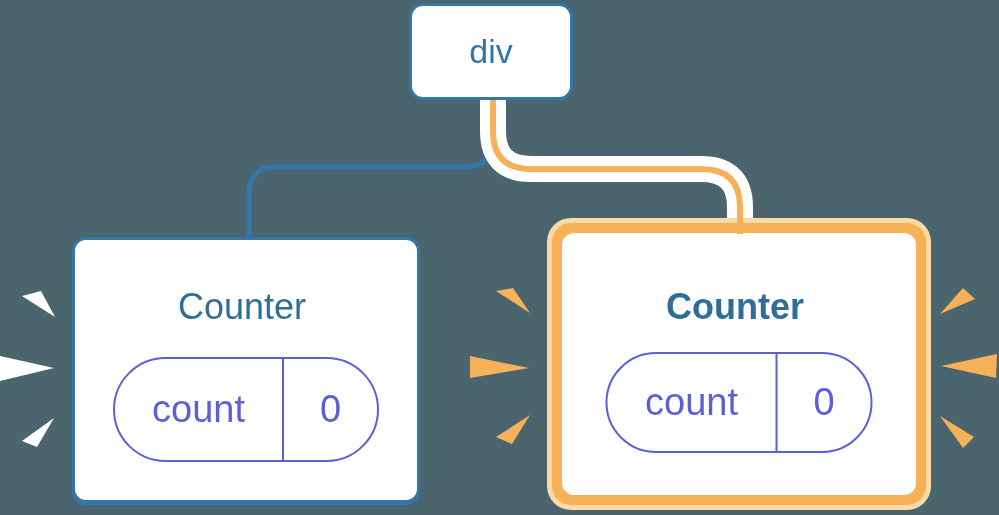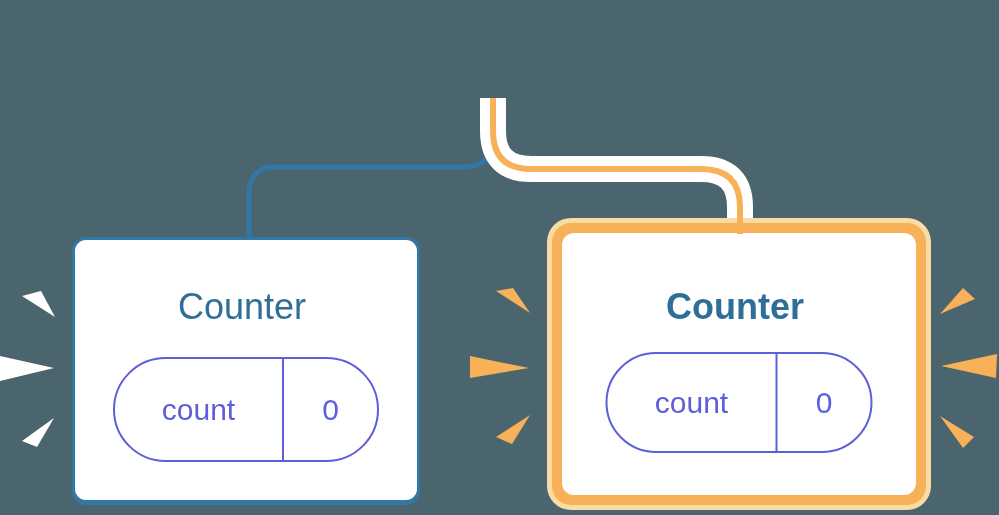--- a/index.html
+++ b/index.html
@@ -48,21 +48,21 @@
     width:100%;height:100%;box-sizing:border-box;position:relative;
     background:var(--white);border-radius:12px;
   }
   .card-right-inner .card-title{top:52px;font-weight:700;}
 
   
   .pill{
     position:absolute;left:50%;transform:translateX(-50%);
     box-sizing:border-box;display:flex;
     border:2.5px solid var(--purple);border-radius:60px;
-    color:var(--purple);font-size:30px;background:var(--white);text-align:center;
+    color:var(--purple);font-size:38px;background:var(--white);text-align:center;
   }
   .pill-left{top:117px;width:266px;height:105px;}
   .pill-right{top:119px;width:267px;height:101px;}
   .pill .key{
     flex:1;display:flex;align-items:center;justify-content:center;
     border-right:2px solid var(--purple);
   }
   .pill .val{
     width:93px;display:flex;align-items:center;justify-content:center;
   }
@@ -104,20 +104,23 @@
       <polygon class="spark-orange" points="496,437 512,444 530,415"></polygon>
     </g>
 
     <g>
       <polygon class="spark-orange" points="963,288 975,299 940,314"></polygon>
       <polygon class="spark-orange" points="997,354 996,378 941,366"></polygon>
       <polygon class="spark-orange" points="974,437 963,448 940,416"></polygon>
     </g>
   </svg>
 
+  <div class="node-root">
+    <span class="label">div</span>
+  </div>
 
   <div class="card-left">
     <div class="card-title">Counter</div>
     <div class="pill pill-left">
       <div class="key">count</div>
       <div class="val">0</div>
     </div>
   </div>
 
   <div class="card-right-outer">

